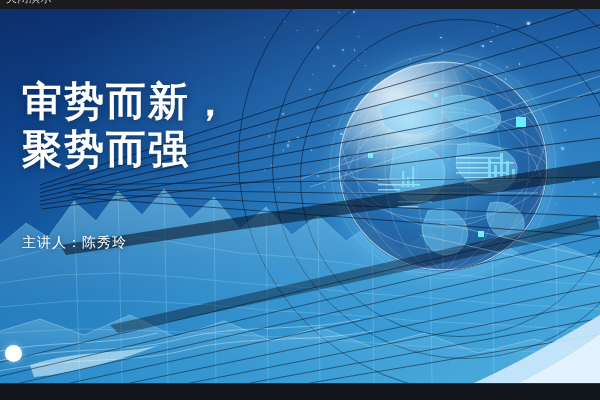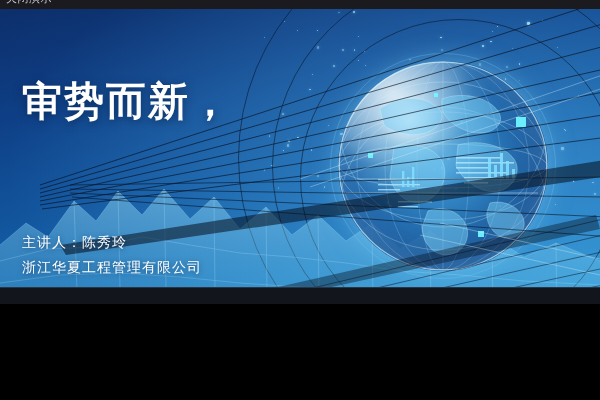--- a/index.html
+++ b/index.html
@@ -2,21 +2,21 @@
 <html><head>
 <meta charset="utf-8">
 <style>
   * { margin:0; padding:0; box-sizing:border-box; }
   html, body {
     width:600px; height:400px; overflow:hidden;
     background:#000;
     font-family:"Liberation Sans","DejaVu Sans",sans-serif;
   }
 
-  #app { position:relative; width:600px; height:304px; overflow:hidden; background:#05070c; }
+  #app { position:relative; width:600px; height:400px; overflow:hidden; background:#05070c; }
 
   
   .topbar {
     position:absolute; left:0; top:0; width:600px; height:9px;
     background:#1b1b1f; z-index:60; overflow:hidden;
   }
   .topbar-label {
     position:absolute; left:6px; top:-7px;
     font-size:11px; color:#c9ccd2; line-height:11px;
     white-space:nowrap; letter-spacing:.5px;
@@ -374,24 +374,24 @@
 
     <svg class="wedge-br" width="150" height="80" viewBox="0 0 150 80">
       <path d="M150,0 L150,80 L0,80 C44,62 96,32 150,0 Z" fill="#cfeafd" opacity=".9"></path>
       <path d="M150,18 L150,80 L46,80 C82,64 118,42 150,18 Z" fill="#e8f6ff" opacity=".85"></path>
     </svg>
 
     <div class="dot-bl"></div>
 
     <div class="title-block">
       <div class="title-line">审势而新，</div>
+      <div class="title-line">聚势而强</div>
     </div>
 
     <div class="meta-block">
       <div class="meta-line">主讲人：陈秀玲</div>
-      <div class="meta-line">浙江华夏工程管理有限公司</div>
     </div>
 
   </div>
 
   <div class="bottombar"></div>
 
 </div>
 
 </body></html>

